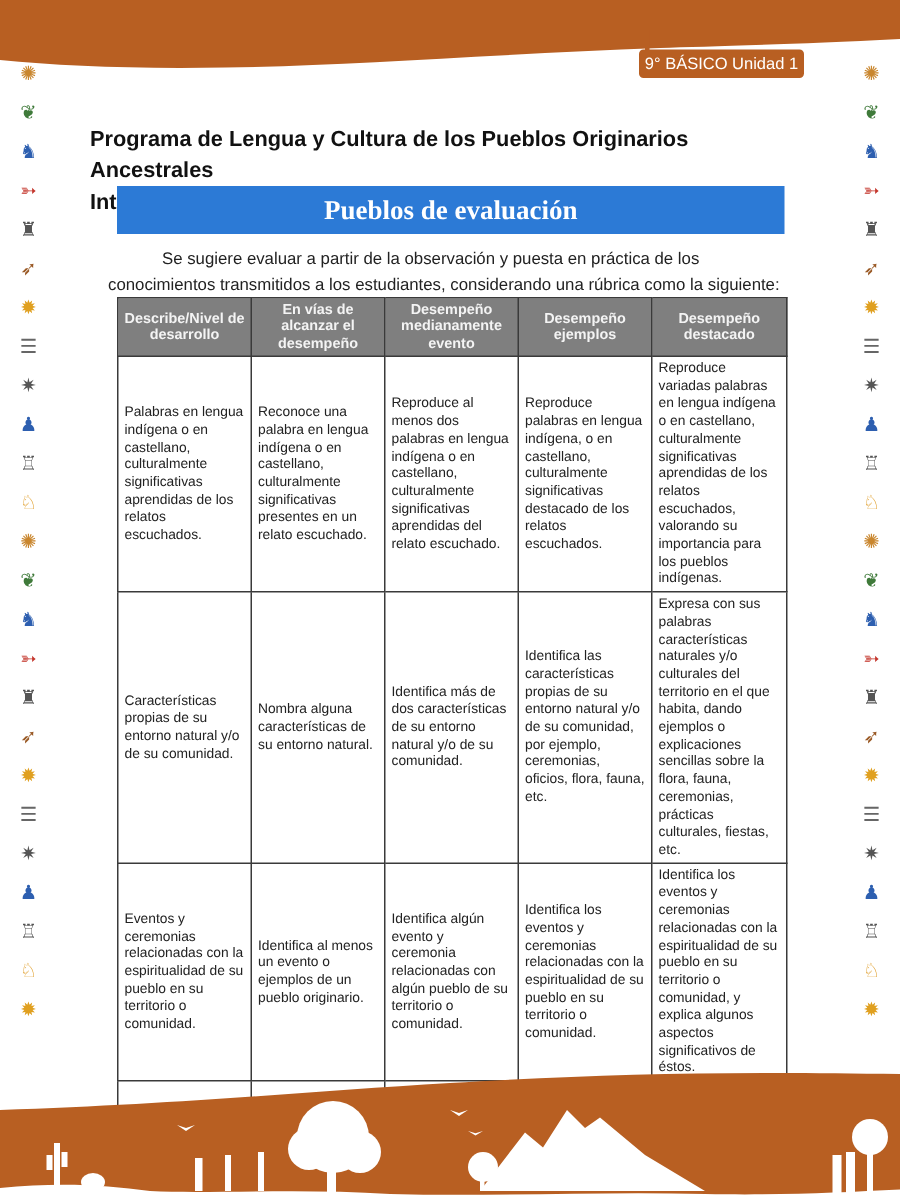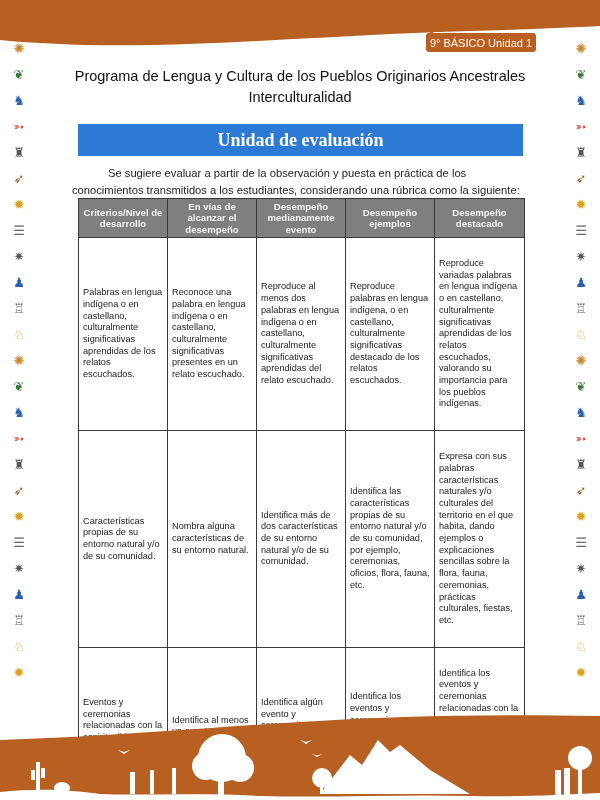--- a/index.html
+++ b/index.html
@@ -18,22 +18,22 @@
     display: flex; align-items: center; justify-content: center;
   }
   .side-col { position: absolute; top: 35px; width: 22px; }
   .side-col.left { left: 8px; }
   .side-col.right { left: 570px; }
   .side-icon {
     width: 22px; height: 26px; display: flex; align-items: center; justify-content: center;
     font-size: 13px; line-height: 1;
   }
   .doc-title {
-    position: absolute; left: 60px; top: 66px; width: 480px;
-    text-align: center; font-weight: normal; font-size: 14.5px; color: #111;
+    position: absolute; left: 60px; top: 83px; width: 480px;
+    text-align: left; font-weight: bold; font-size: 14.5px; color: #111;
     line-height: 21px;
   }
   .section-bar {
     position: absolute; left: 78px; top: 124px; width: 445px; height: 32px;
     background: #2c7ad6; color: #ffffff;
     font-family: "Liberation Serif", serif; font-weight: bold; font-size: 18px;
     display: flex; align-items: center; justify-content: center;
   }
   .intro {
     position: absolute; left: 72px; top: 165px; width: 460px;
@@ -44,21 +44,21 @@
     position: absolute; left: 78px; top: 198px; width: 446px;
     border-collapse: collapse; table-layout: fixed;
     font-family: "Liberation Sans", sans-serif; font-size: 9.2px; line-height: 11.7px; color: #222;
   }
   table.rubric th {
     background: #7f7f7f; color: #f4f4f4; font-weight: bold; font-size: 9.6px; line-height: 11.5px;
     border: 1.5px solid #3a3a3a; text-align: center; vertical-align: middle;
     height: 36px; padding: 1px 3px;
   }
   table.rubric td {
-    border: 1.5px solid #3a3a3a; vertical-align: middle; padding: 20px 4px;
+    border: 1.5px solid #3a3a3a; vertical-align: middle; padding: 2px 4px;
   }
   .foot {
     position: absolute; left: 0; top: 700px; width: 600px; height: 100px;
   }
 </style>
 </head>
 <body>
 
 <svg class="top-banner" viewBox="0 0 600 50" preserveAspectRatio="none">
   <path d="M0 0 H600 V26 C520 30 470 31 440 32 C330 36 230 44 150 45 C90 46 40 44 0 40 Z" fill="#b85f22"></path>
@@ -119,35 +119,35 @@
     <div class="side-icon" style="color: rgb(85, 85, 85);">♖</div>
     <div class="side-icon" style="color: rgb(224, 160, 48);">♘</div>
     <div class="side-icon" style="color: rgb(224, 160, 32);">✹</div>
   </div>
 
 <div class="doc-title">
   <div>Programa de Lengua y Cultura de los Pueblos Originarios Ancestrales</div>
   <div>Interculturalidad</div>
 </div>
 
-<div class="section-bar">Unidad de evaluación</div>
+<div class="section-bar">Pueblos de evaluación</div>
 
 <div class="intro"><span class="indent"></span><span>Se sugiere evaluar a partir de la observación y puesta en práctica de los conocimientos transmitidos a los estudiantes, considerando una rúbrica como la siguiente:</span></div>
 
 <table class="rubric">
   <colgroup>
     <col style="width:89px">
       <col style="width:89px">
       <col style="width:89px">
       <col style="width:89px">
       <col style="width:90px">
   </colgroup>
   <thead>
     <tr>
-      <th>Criterios/Nivel de desarrollo</th>
+      <th>Describe/Nivel de desarrollo</th>
       <th>En vías de alcanzar el desempeño</th>
       <th>Desempeño medianamente evento</th>
       <th>Desempeño ejemplos</th>
       <th>Desempeño destacado</th>
     </tr>
   </thead>
   <tbody>
     <tr style="height:125px">
       <td>Palabras en lengua indígena o en castellano, culturalmente significativas aprendidas de los relatos escuchados.</td>
       <td>Reconoce una palabra en lengua indígena o en castellano, culturalmente significativas presentes en un relato escuchado.</td>

